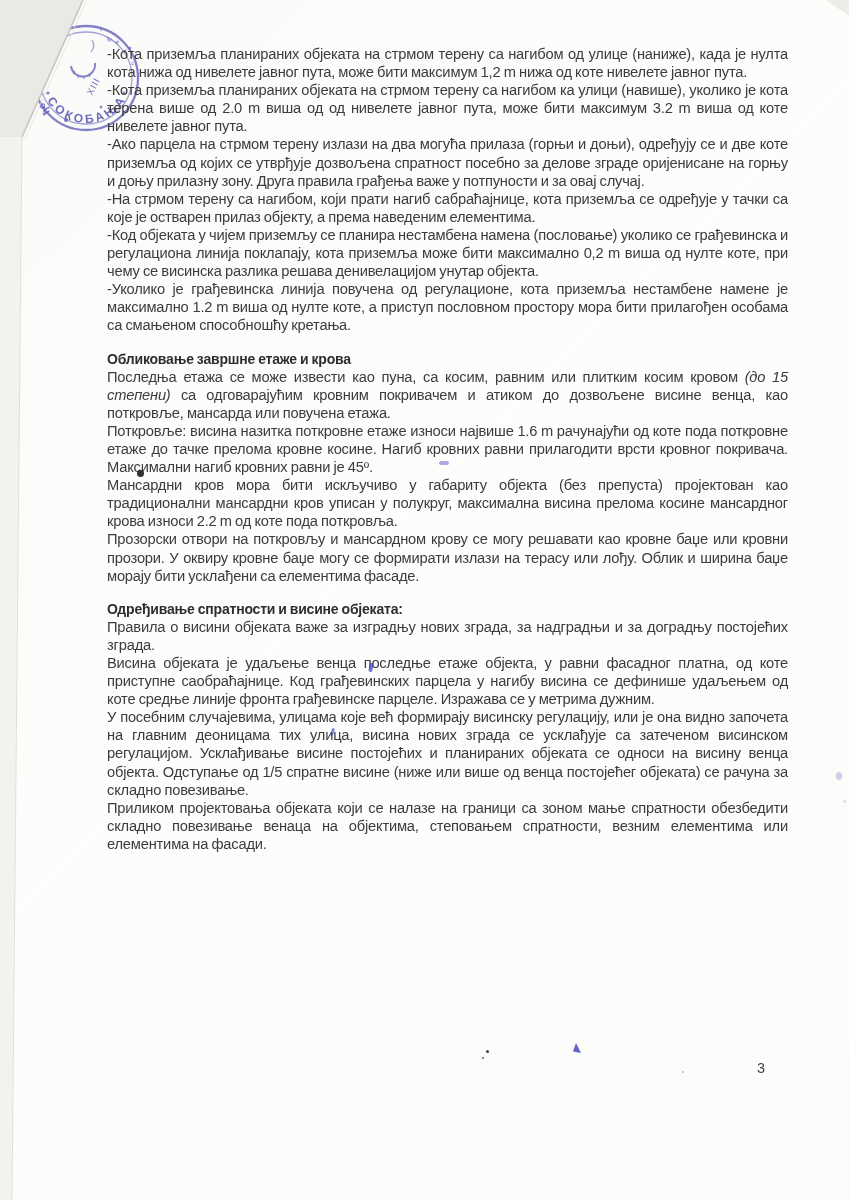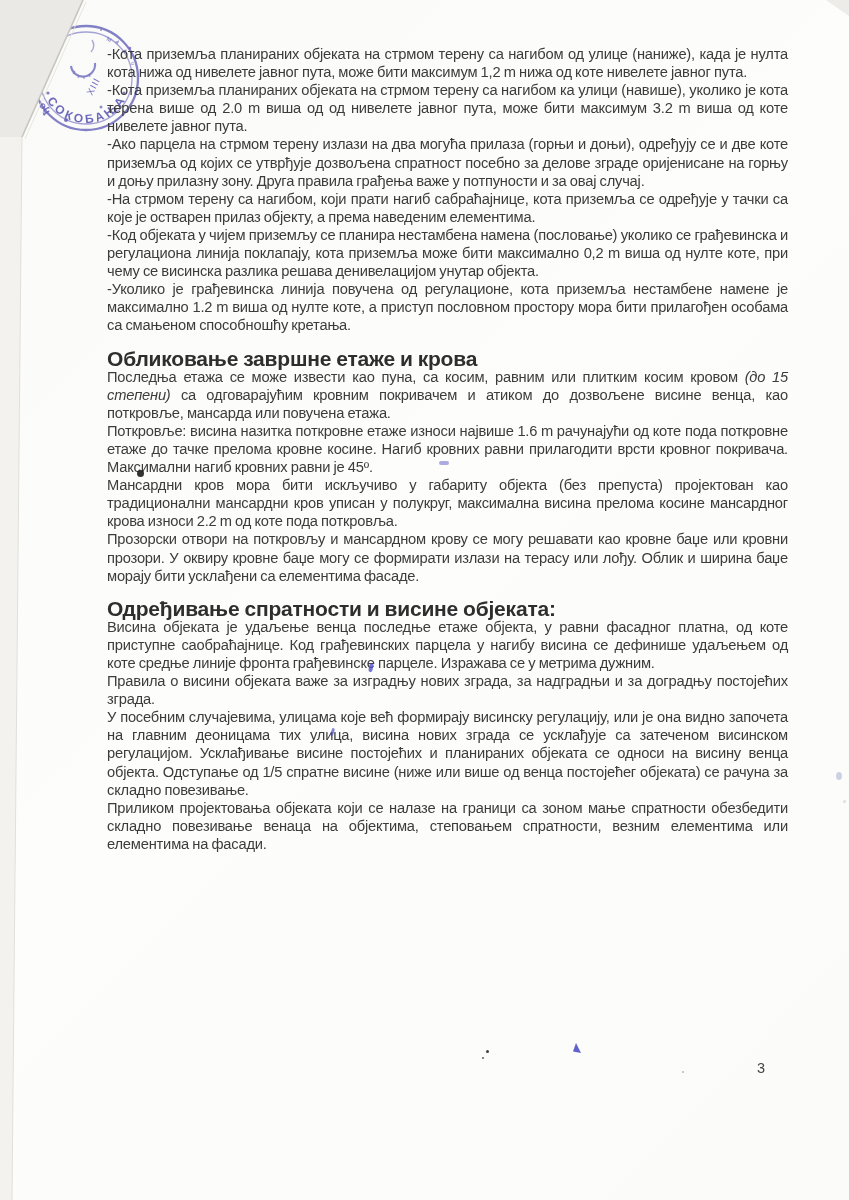--- a/index.html
+++ b/index.html
@@ -16,21 +16,21 @@
   .fold-svg  { position:absolute; left:0; top:0; z-index:3; pointer-events:none; }
   .content {
     position:absolute; left:107px; top:45px; width:681px; z-index:4;
     color:#3c3c3c;
     font-size:14.7px; line-height:18.1px;
     letter-spacing:-0.2px; word-spacing:-0.6px;
     text-align:justify;
   }
   .para { margin:0; }
   .heading {
-    font-size:21px; font-weight:700; color:#2e2e2e;
+    font-size:14px; font-weight:700; color:#2e2e2e;
     margin:15px 0 0 0; text-align:left; letter-spacing:-0.2px;
   }
   .italic { font-style:italic; }
   .page-number {
     position:absolute; left:757px; top:1060px; z-index:4;
     font-size:14.5px; color:#454545;
   }
   .speck { position:absolute; z-index:5; pointer-events:none; }
   .sp-blue  { background:#4646c4; }
   .sp-black { background:#1d1d1d; }
@@ -92,22 +92,22 @@
       <p class="para"><span>-Ако парцела на стрмом терену излази на два могућа прилаза (горњи и доњи), одређују се и две коте приземља од којих се утврђује дозвољена спратност посебно за делове зграде оријенисане на горњу и доњу прилазну зону. Друга правила грађења важе у потпуности и за овај случај.</span></p>
       <p class="para"><span>-На стрмом терену са нагибом, који прати нагиб сабраћајнице, кота приземља се одређује у тачки са које је остварен прилаз објекту, а према наведеним елементима.</span></p>
       <p class="para"><span>-Код објеката у чијем приземљу се планира нестамбена намена (пословање) уколико се грађевинска и регулациона линија поклапају, кота приземља може бити максимално 0,2 m виша од нулте коте, при чему се висинска разлика решава денивелацијом унутар објекта.</span></p>
       <p class="para"><span>-Уколико је грађевинска линија повучена од регулационе, кота приземља нестамбене намене је максимално 1.2 m виша од нулте коте, а приступ пословном простору мора бити прилагођен особама са смањеном способношћу кретања.</span></p>
       <h2 class="heading">Обликовање завршне етаже и крова</h2>
       <p class="para"><span>Последња етажа се може извести као пуна, са косим, равним или плитким косим кровом </span><span class="italic">(до 15 степени)</span><span> са одговарајућим кровним покривачем и атиком до дозвољене висине венца, као поткровље, мансарда или повучена етажа.</span></p>
       <p class="para"><span>Поткровље: висина назитка поткровне етаже износи највише 1.6 m рачунајући од коте пода поткровне етаже до тачке прелома кровне косине. Нагиб кровних равни прилагодити врсти кровног покривача. Максимални нагиб кровних равни је 45º.</span></p>
       <p class="para"><span>Мансардни кров мора бити искључиво у габариту објекта (без препуста) пројектован као традиционални мансардни кров уписан у полукруг, максимална висина прелома косине мансардног крова износи 2.2 m од коте пода поткровља.</span></p>
       <p class="para"><span>Прозорски отвори на поткровљу и мансардном крову се могу решавати као кровне баџе или кровни прозори. У оквиру кровне баџе могу се формирати излази на терасу или лођу. Облик и ширина баџе морају бити усклађени са елементима фасаде.</span></p>
       <h2 class="heading">Одређивање спратности и висине објеката:</h2>
+      <p class="para"><span>Правила о висини објеката важе за изградњу нових зграда, за надградњи и за доградњу постојећих зграда.</span></p>
       <p class="para"><span>Висина објеката је удаљење венца последње етаже објекта, у равни фасадног платна, од коте приступне саобраћајнице. Код грађевинских парцела у нагибу висина се дефинише удаљењем од коте средње линије фронта грађевинске парцеле. Изражава се у метрима дужним.</span></p>
-      <p class="para"><span>Правила о висини објеката важе за изградњу нових зграда, за надградњи и за доградњу постојећих зграда.</span></p>
       <p class="para"><span>У посебним случајевима, улицама које већ формирају висинску регулацију, или је она видно започета на главним деоницама тих улица, висина нових зграда се усклађује са затеченом висинском регулацијом. Усклађивање висине постојећих и планираних објеката се односи на висину венца објекта. Одступање од 1/5 спратне висине (ниже или више од венца постојећег објеката) се рачуна за складно повезивање.</span></p>
       <p class="para"><span>Приликом пројектовања објеката који се налазе на граници са зоном мање спратности обезбедити складно повезивање венаца на објектима, степовањем спратности, везним елементима или елементима на фасади.</span></p>
     </div>
 
   <div class="page-number">3</div>
 
   <div class="speck sp-black round" style="left:137px;top:470px;width:7px;height:7px;opacity:.9"></div>
   <div class="speck sp-blue" style="left:439px;top:461px;width:10px;height:4px;opacity:.45;border-radius:2px"></div>
   <div class="speck sp-blue" style="left:369px;top:663px;width:4px;height:9px;opacity:.75;border-radius:2px;transform:rotate(12deg)"></div>
   <div class="speck sp-blue" style="left:331px;top:728px;width:3px;height:8px;opacity:.65;border-radius:2px;transform:rotate(18deg)"></div>

